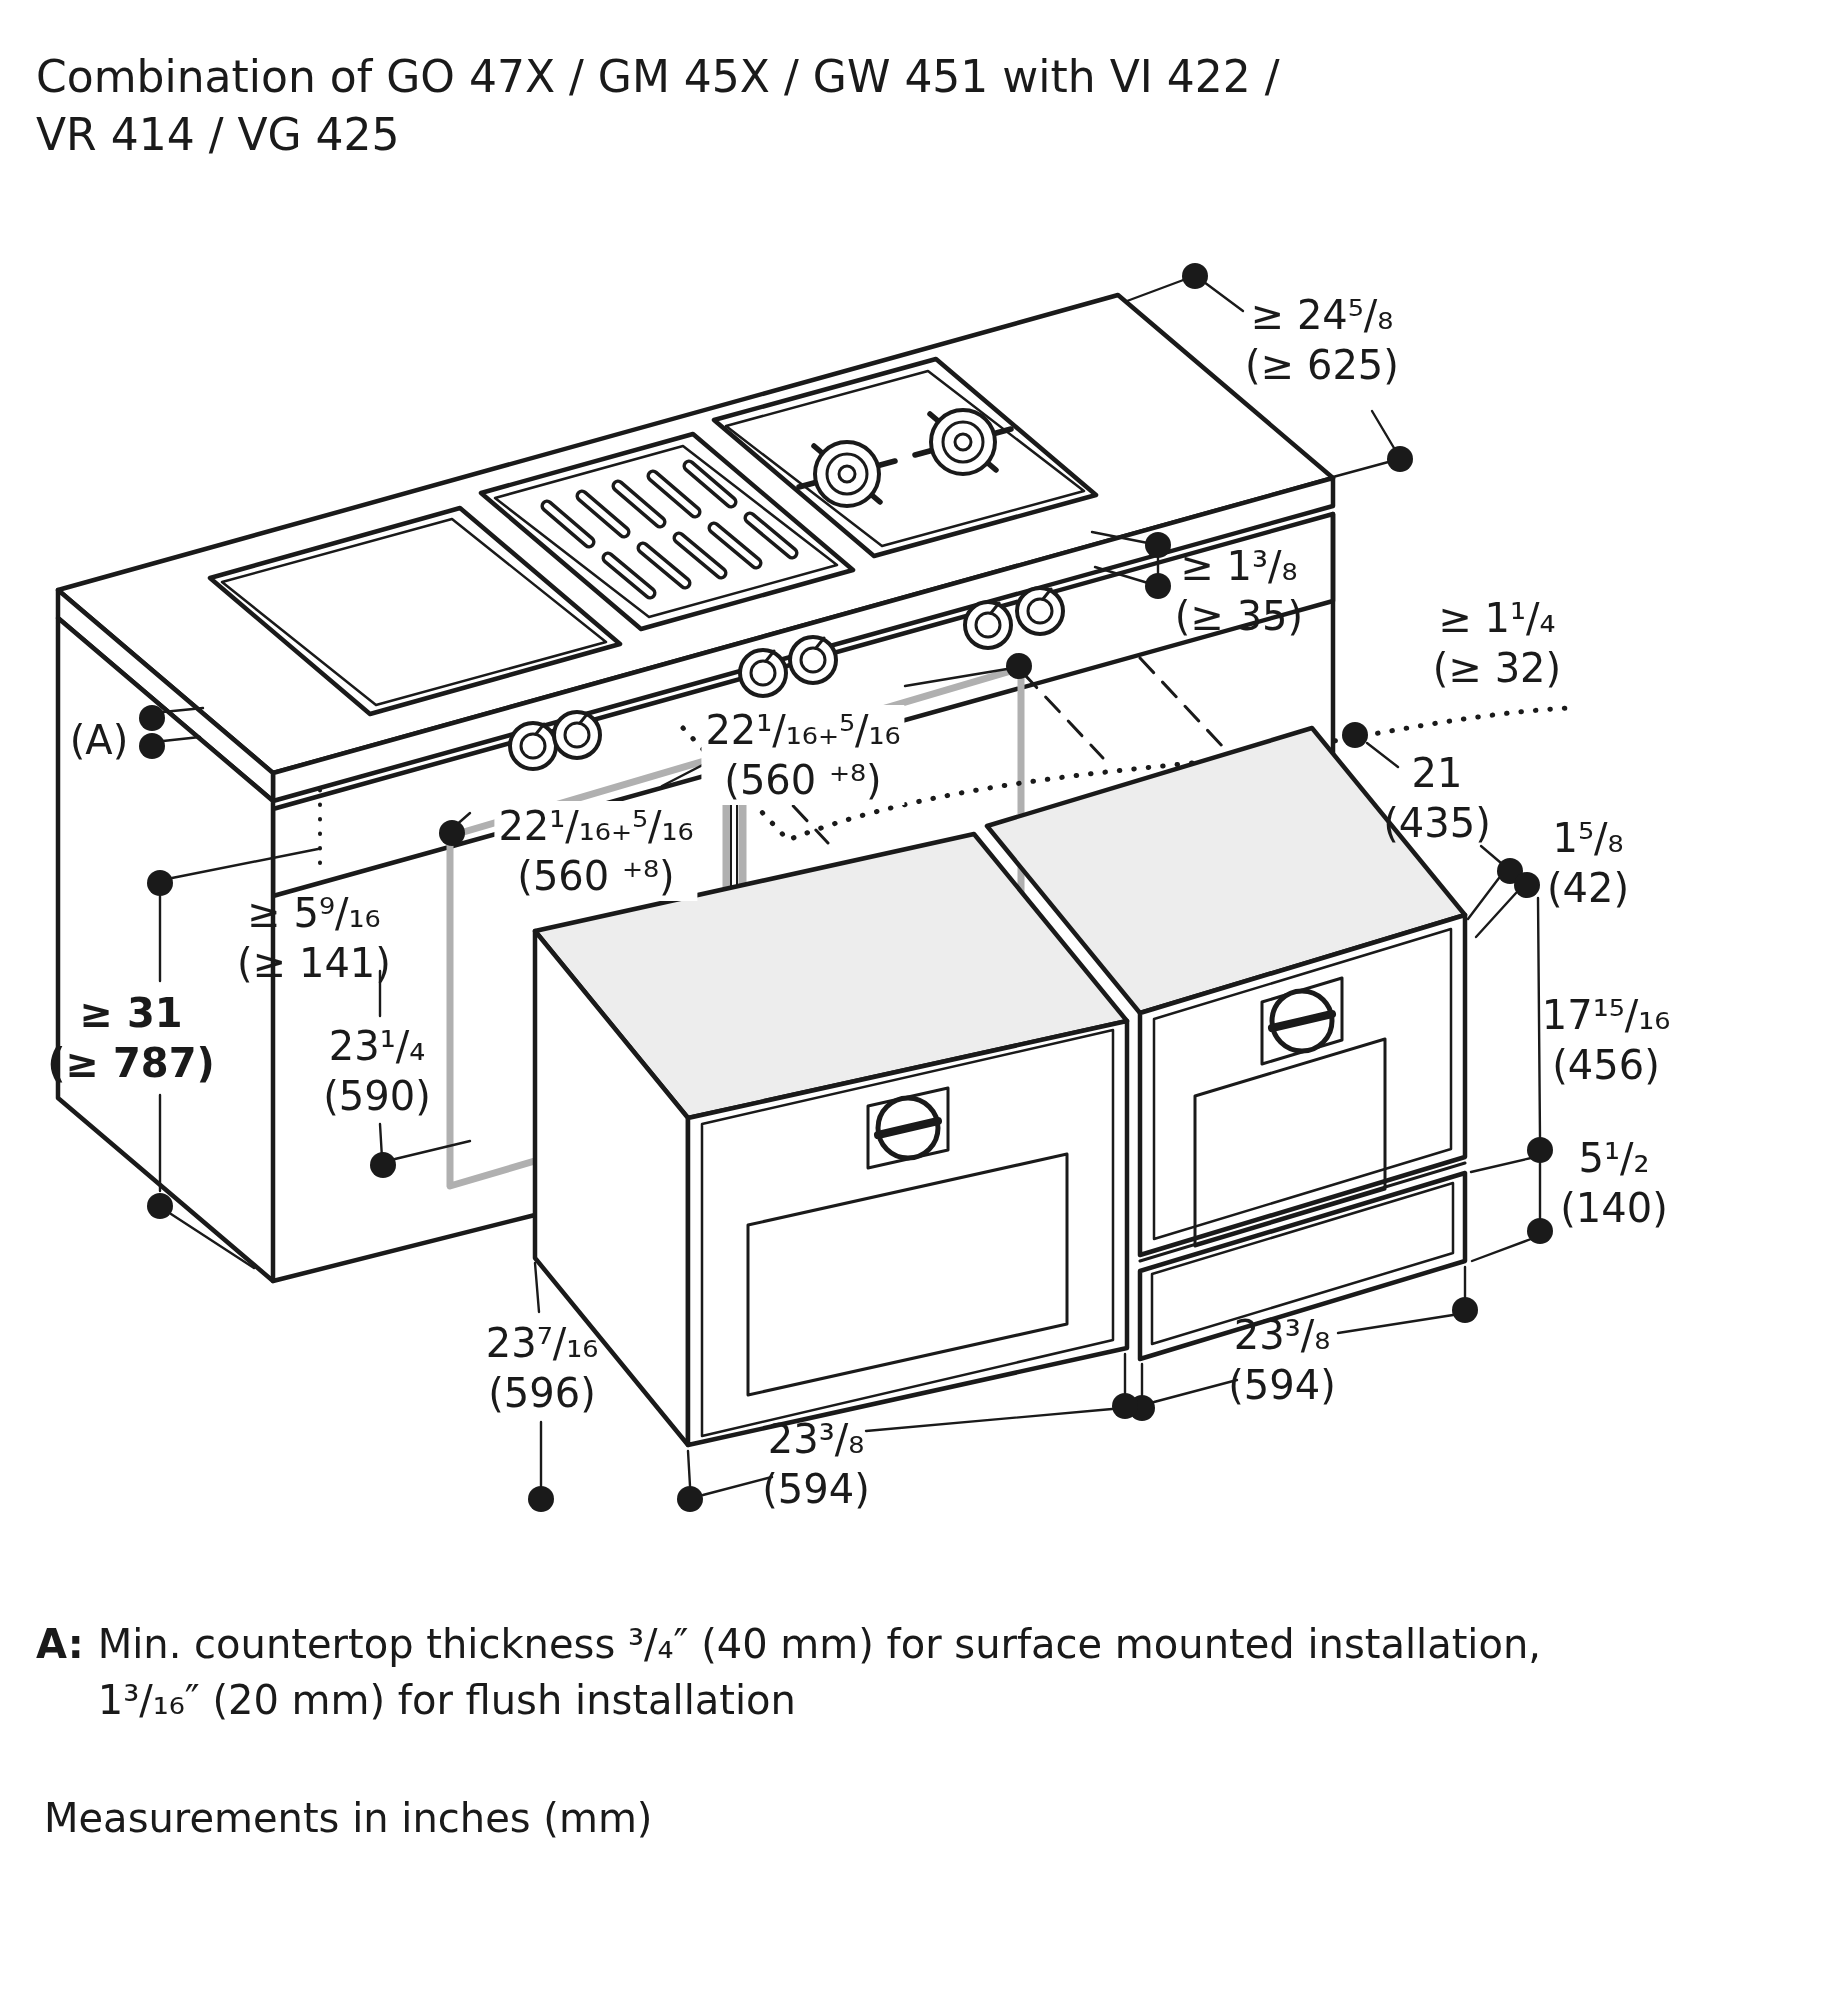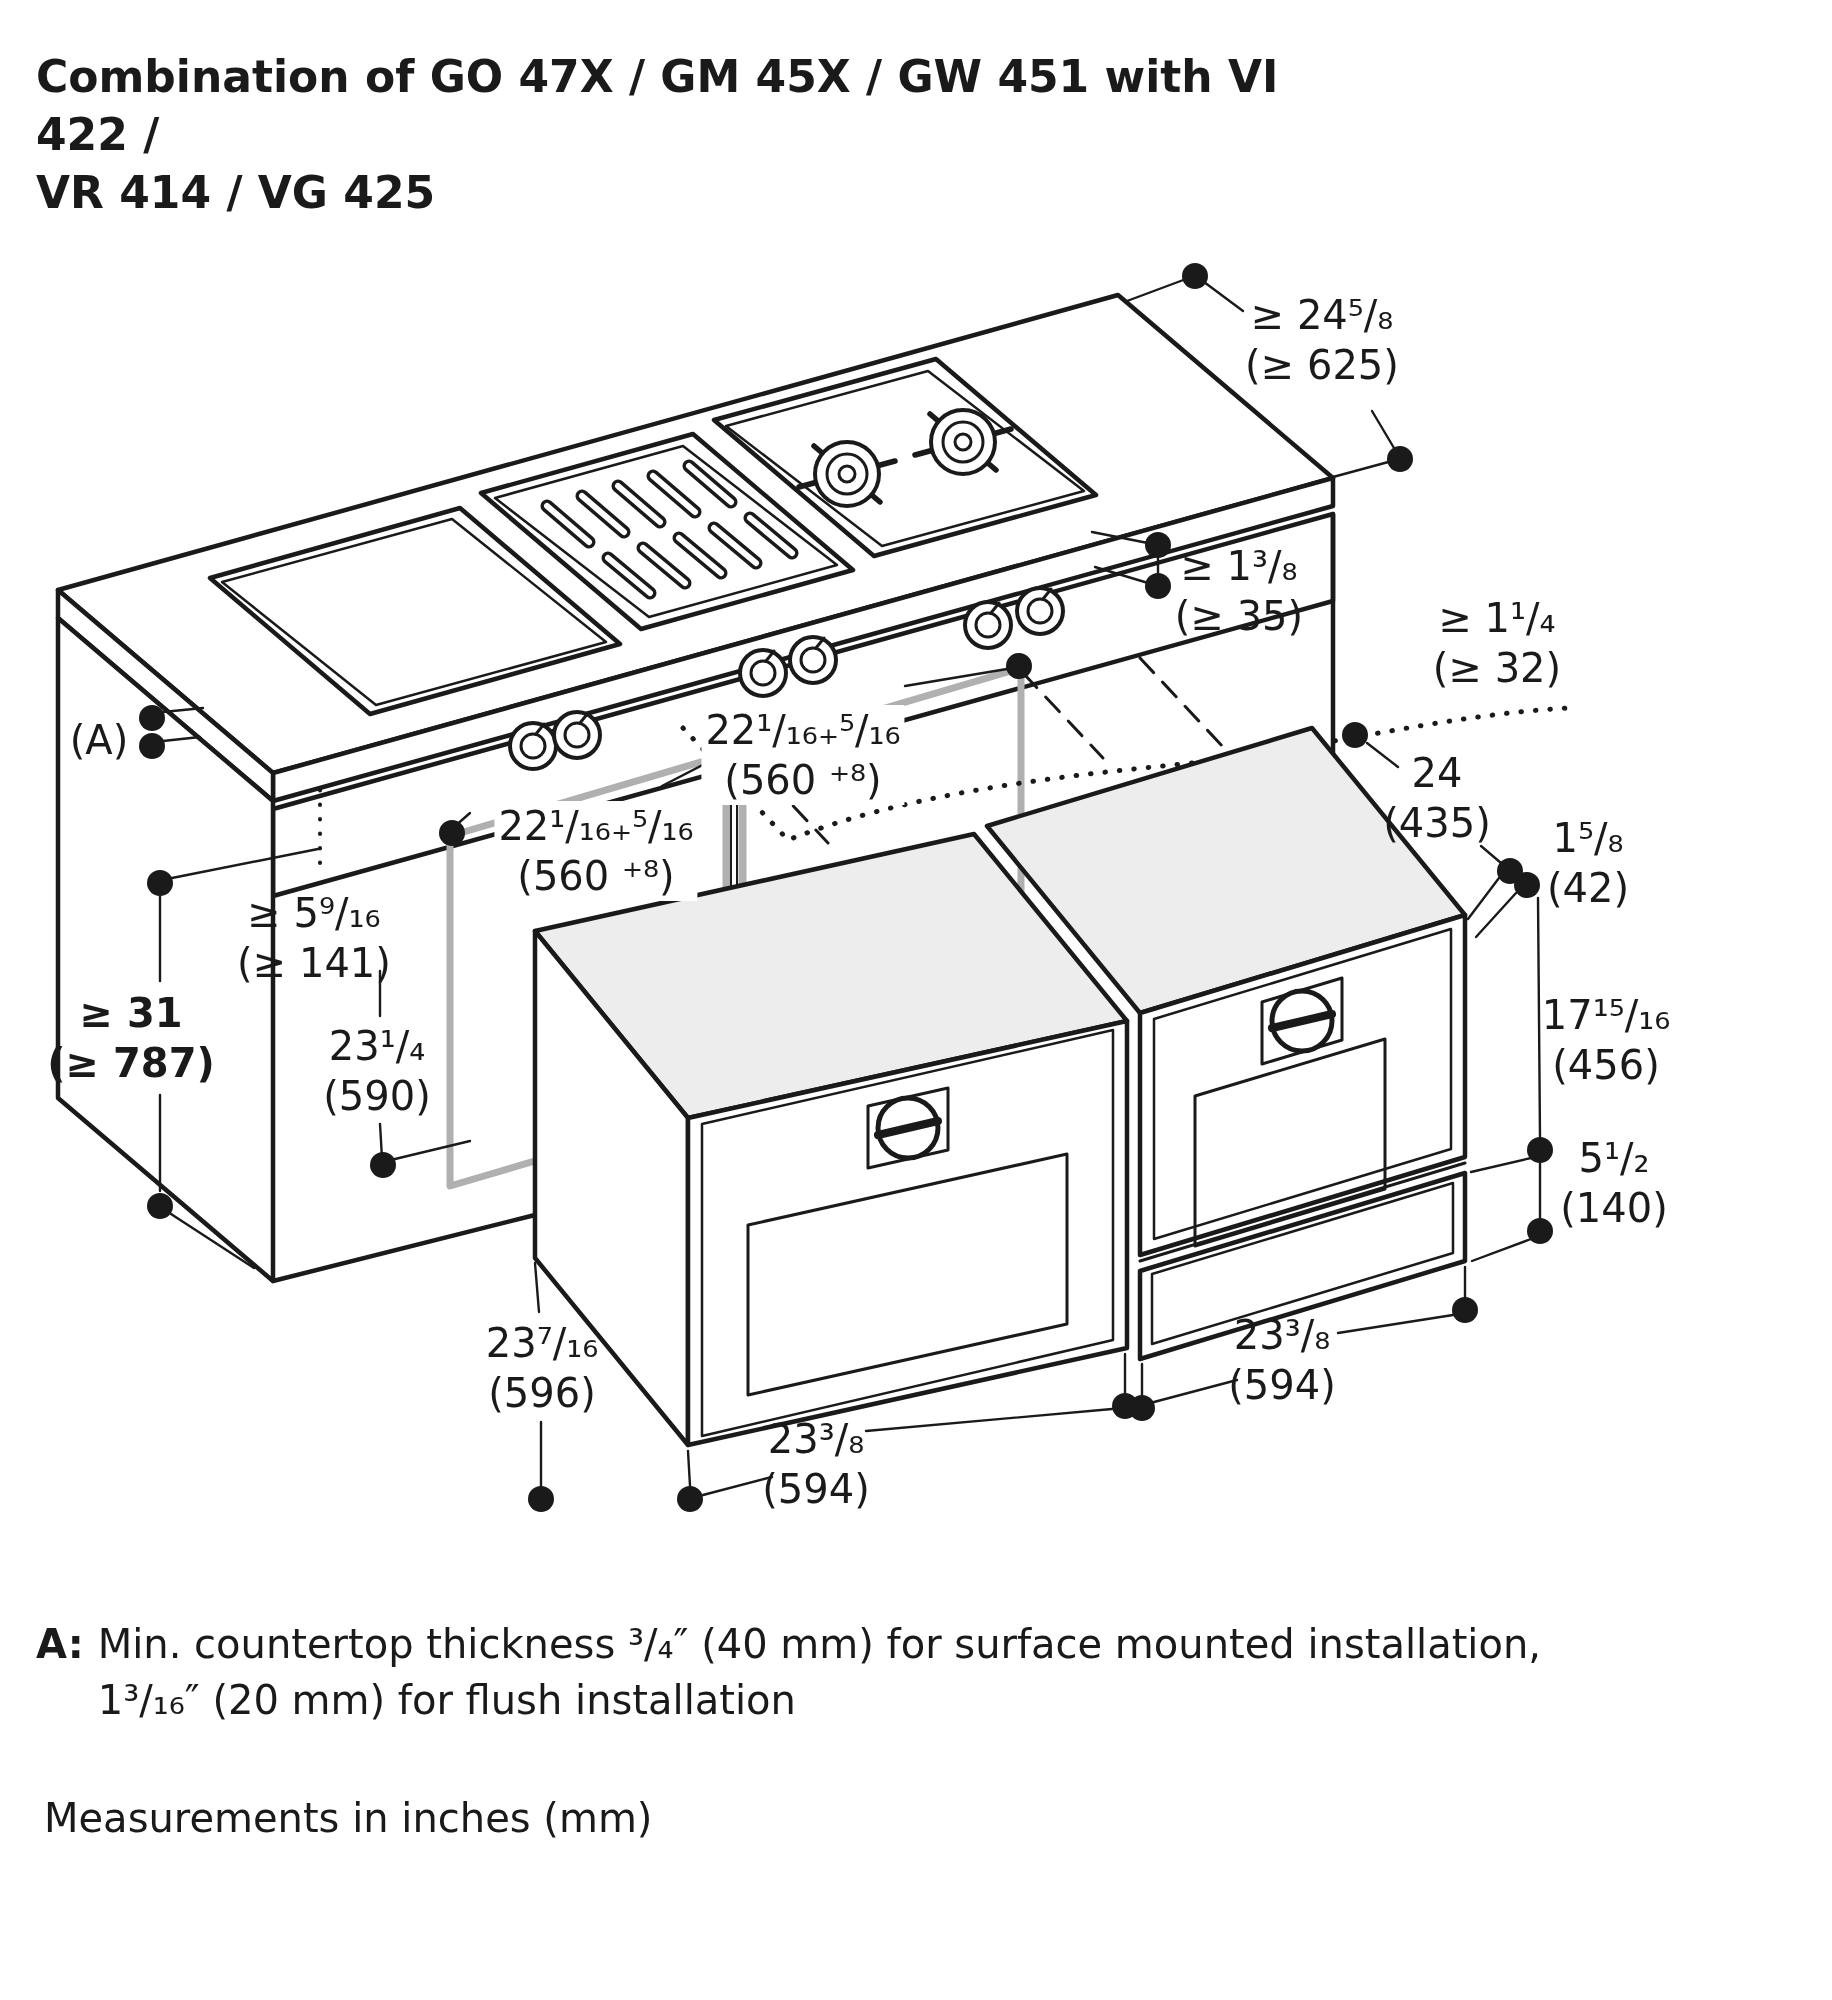--- a/index.html
+++ b/index.html
@@ -1,19 +1,19 @@
 <!DOCTYPE html>
 <html><head>
 <meta charset="utf-8">
 <style>
   html,body{margin:0;padding:0;background:#fff;}
   .page{position:relative;width:1832px;height:2000px;background:#fff;overflow:hidden;
         font-family:"DejaVu Sans",sans-serif;color:#1a1a1a;}
   .title{position:absolute;left:36px;top:48px;width:1300px;
-         font-size:44px;font-weight:700;line-height:58px;letter-spacing:0;}
+         font-size:44px;font-weight:400;line-height:58px;letter-spacing:0;}
   .diagram{position:absolute;left:0;top:18px;width:1676px;height:2000px;}
   .dsvg{position:absolute;left:0;top:0;}
   .dim{position:absolute;transform:translateX(-50%);text-align:center;
        font-size:40px;line-height:50px;white-space:nowrap;}
   .dim .l1,.dim .l2{display:block;}
   .dim.bold{font-weight:700;text-align:center;}
   .dim.bg{background:#fff;padding:0 4px;margin-top:35px;}
   .notes{position:absolute;left:36px;top:1616px;font-size:40px;line-height:56px;}
   .note-a{display:flex;}
   .note-a .pfx{font-weight:700;margin-right:14px;}
@@ -246,21 +246,21 @@
       </div>
   <div class="dim" style="left:1239px;top:523px">
     <span class="l1">≥ 1³/₈</span>
         <span class="l2">(≥ 35)</span>
       </div>
   <div class="dim" style="left:1497px;top:575px">
     <span class="l1">≥ 1¹/₄</span>
         <span class="l2">(≥ 32)</span>
       </div>
   <div class="dim" style="left:1437px;top:730px">
-    <span class="l1">24</span>
+    <span class="l1">21</span>
         <span class="l2">(435)</span>
       </div>
   <div class="dim" style="left:1588px;top:795px">
     <span class="l1">1⁵/₈</span>
         <span class="l2">(42)</span>
       </div>
   <div class="dim" style="left:1606px;top:972px">
     <span class="l1">17¹⁵/₁₆</span>
         <span class="l2">(456)</span>
       </div>

